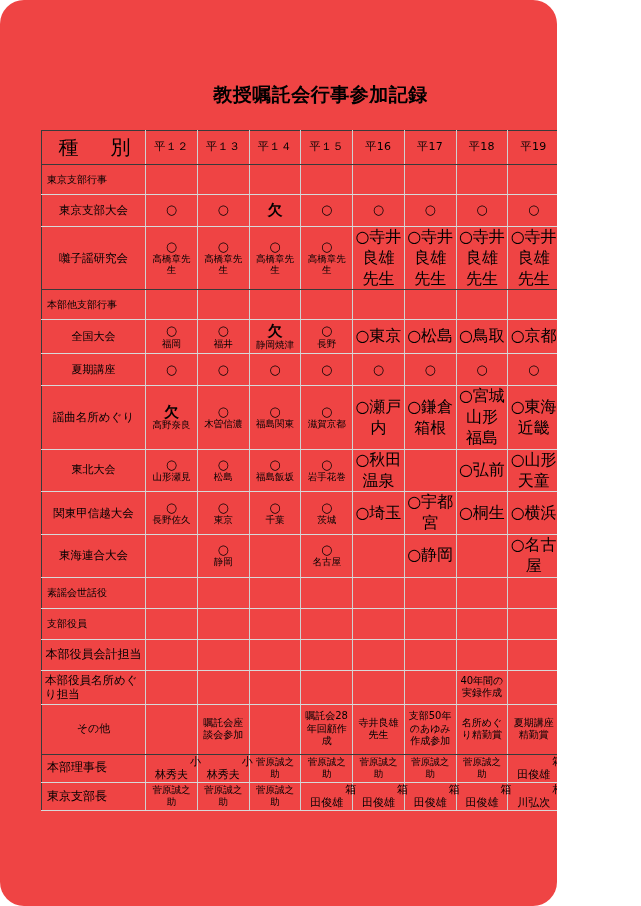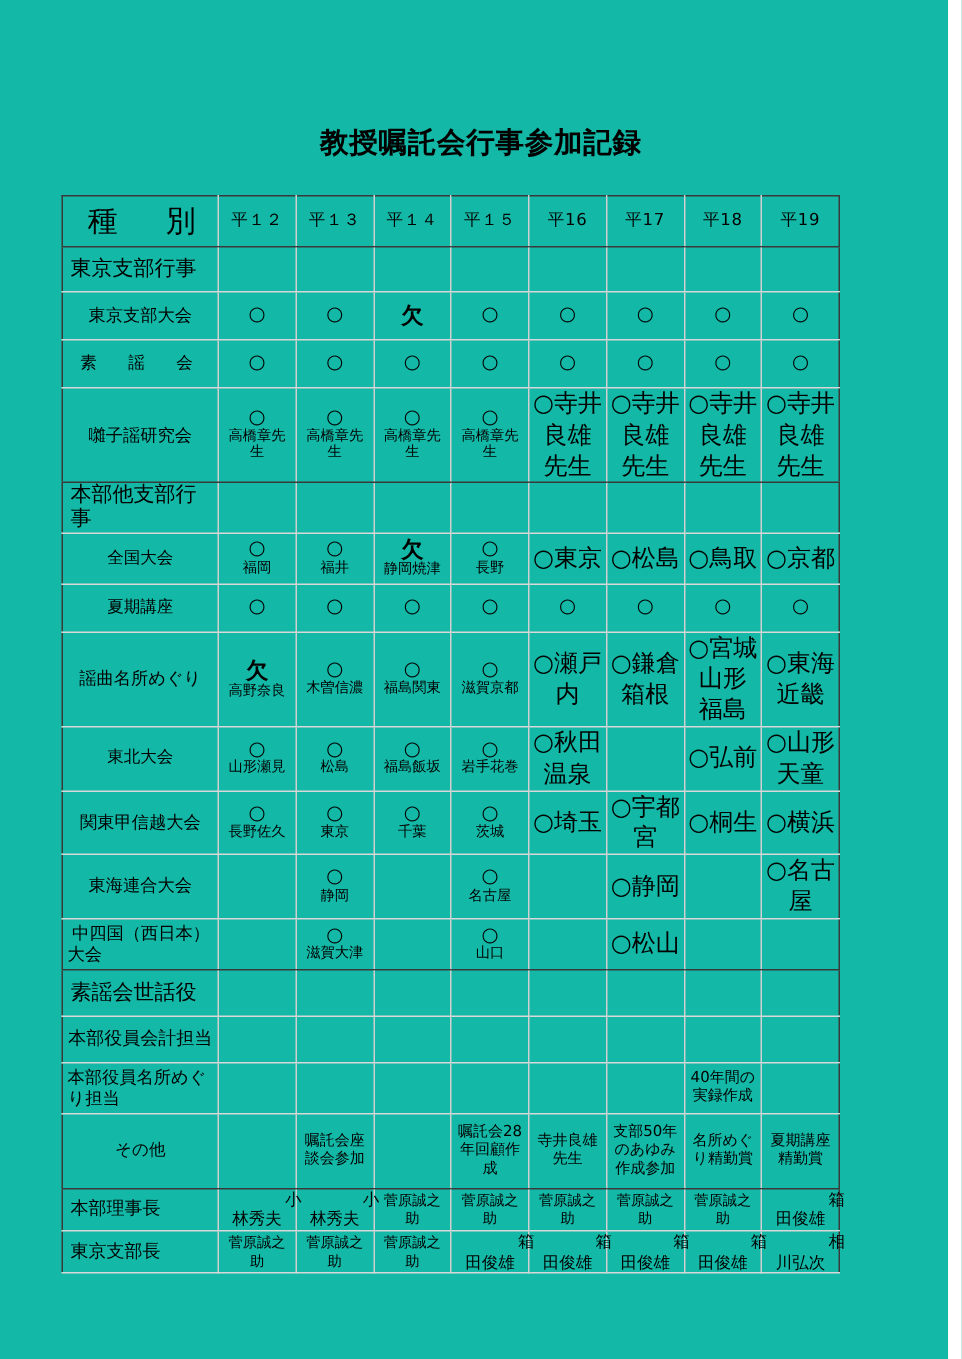--- a/index.html
+++ b/index.html
@@ -5,23 +5,24 @@
   * { box-sizing: border-box; }
   html, body {
     margin: 0; padding: 0;
     width: 641px; height: 906px;
     background: #ffffff;
     font-family: "DejaVu Sans", "Liberation Sans", sans-serif;
     color: #000000;
   }
   .page {
     position: relative;
-    width: 632px; height: 906px;
-    background: #14b8a6;
+    width: 557px; height: 906px;
+    background: #ef4444;
     overflow: hidden;
+    border-radius: 24px;
   }
   .doc-title {
     position: absolute;
     left: 0; top: 82px;
     width: 641px;
     text-align: center;
     font-size: 19px;
     font-weight: 700;
     letter-spacing: 0.5px;
   }
@@ -52,21 +53,21 @@
 
   
   td.lbl {
     border-right: 1.6px solid #3a3a3a;
     font-size: 13.5px;
     text-align: center;
     padding: 0 4px;
   }
   td.lbl.sec {
     text-align: left;
-    font-size: 14px;
+    font-size: 10px;
     padding-left: 5px;
   }
   td.lbl.small { font-size: 11.5px; }
   td.lbl.wide  { letter-spacing: 5px; }
   td.lbl.tiny  { font-size: 12px; }
   td.lbl.two   { font-size: 11.5px; text-align: left; padding-left: 3px; line-height: 1.25; }
   td.lbl.two .l1 { display: block; text-align: center; }
   td.lbl.two .l2 { display: block; text-align: left; }
 
   
@@ -159,47 +160,20 @@
             <td>
               <span class="mark">○</span>
             </td>
             <td>
               <span class="mark">○</span>
             </td>
             <td>
               <span class="mark">○</span>
             </td>
           </tr>
-          <tr class="r-ev">
-            <td class="lbl wide">素　謡　会</td>
-            <td>
-              <span class="mark">○</span>
-            </td>
-            <td>
-              <span class="mark">○</span>
-            </td>
-            <td>
-              <span class="mark">○</span>
-            </td>
-            <td>
-              <span class="mark">○</span>
-            </td>
-            <td>
-              <span class="mark">○</span>
-            </td>
-            <td>
-              <span class="mark">○</span>
-            </td>
-            <td>
-              <span class="mark">○</span>
-            </td>
-            <td>
-              <span class="mark">○</span>
-            </td>
-          </tr>
           <tr class="r-evsub endsec">
             <td class="lbl small">囃子謡研究会</td>
             <td>
               <span class="mark">○</span>
               <span class="sub">高橋章先生</span>
             </td>
             <td>
               <span class="mark">○</span>
               <span class="sub">高橋章先生</span>
             </td>
@@ -398,44 +372,33 @@
             </td>
             <td></td>
             <td>
               <span class="inlinewrap">○静岡</span>
             </td>
             <td></td>
             <td>
               <span class="inlinewrap">○名古屋</span>
             </td>
           </tr>
-          <tr class="r-two endsec">
-            <td class="lbl two">
-              <span class="l1">中四国（西日本）</span>
-              <span class="l2">大会</span>
-            </td>
-            <td></td>
-            <td>
-              <span class="mark">○</span>
-              <span class="sub">滋賀大津</span>
-            </td>
-            <td></td>
-            <td>
-              <span class="mark">○</span>
-              <span class="sub">山口</span>
-            </td>
-            <td></td>
-            <td>
-              <span class="inlinewrap">○松山</span>
-            </td>
-            <td></td>
-            <td></td>
-          </tr>
           <tr class="r-blank">
             <td class="lbl sec">素謡会世話役</td>
+            <td></td>
+            <td></td>
+            <td></td>
+            <td></td>
+            <td></td>
+            <td></td>
+            <td></td>
+            <td></td>
+          </tr>
+          <tr class="r-blank">
+            <td class="lbl sec">支部役員</td>
             <td></td>
             <td></td>
             <td></td>
             <td></td>
             <td></td>
             <td></td>
             <td></td>
             <td></td>
           </tr>
           <tr class="r-blank">

